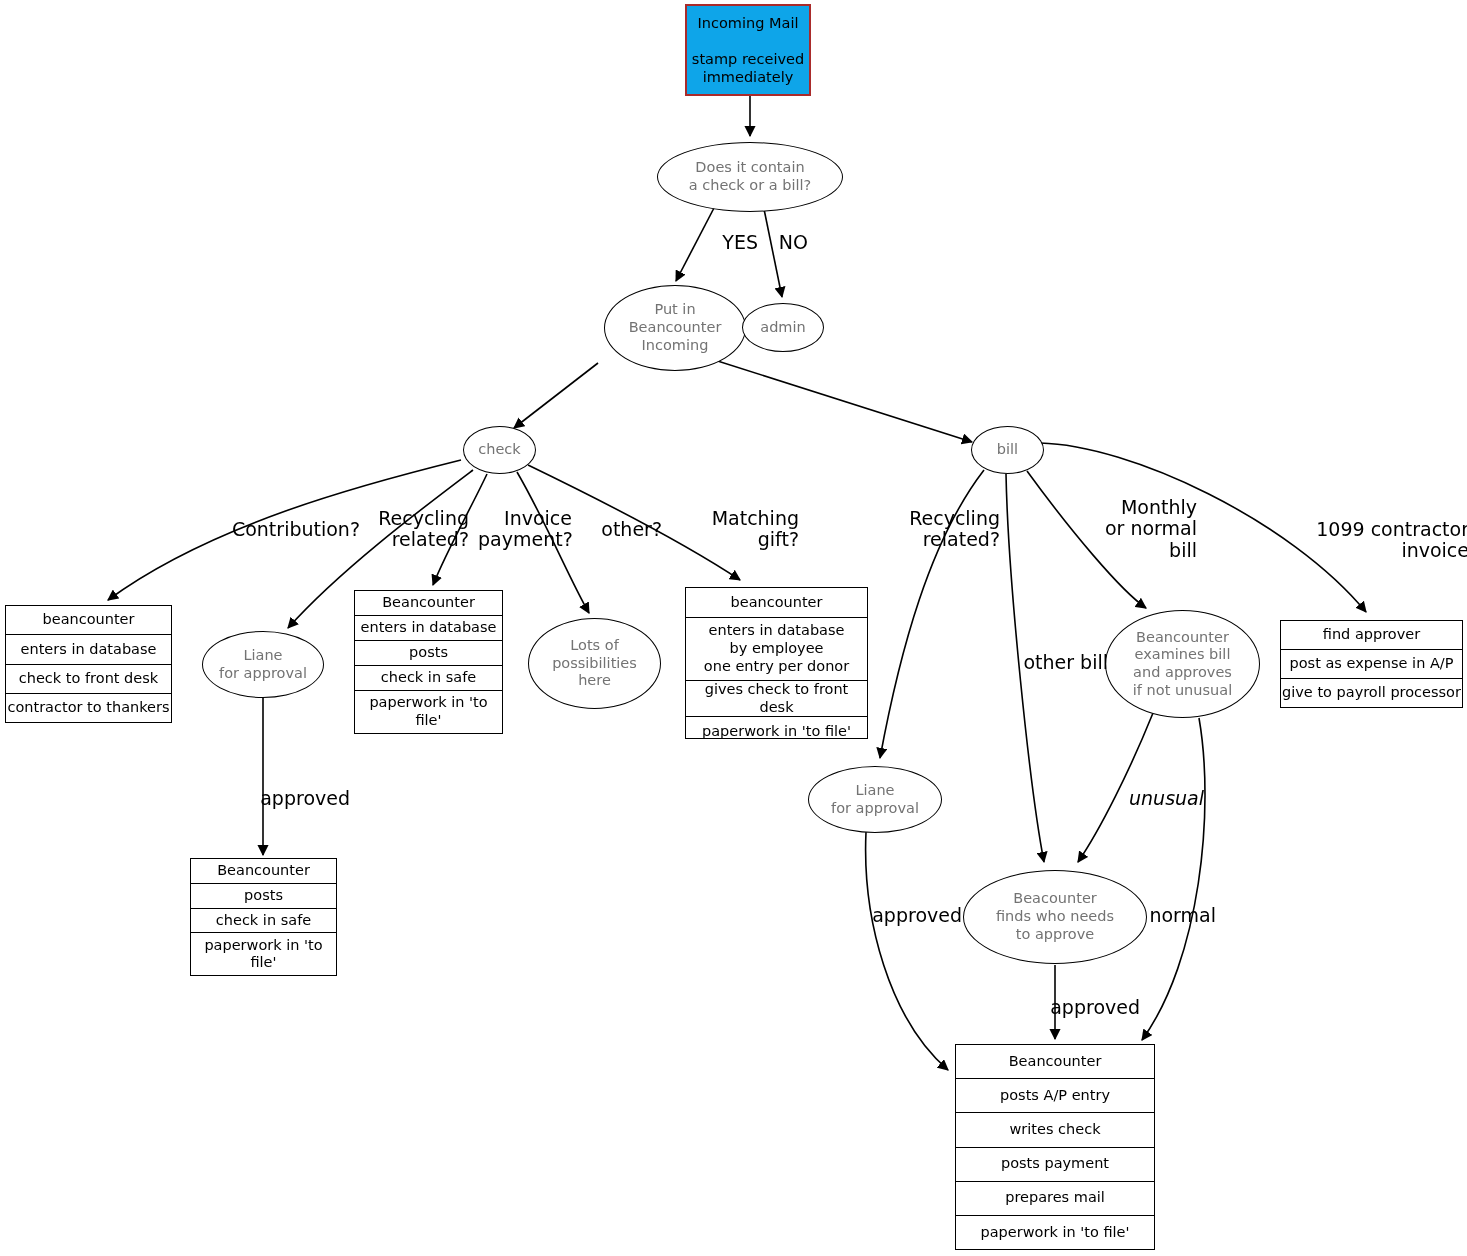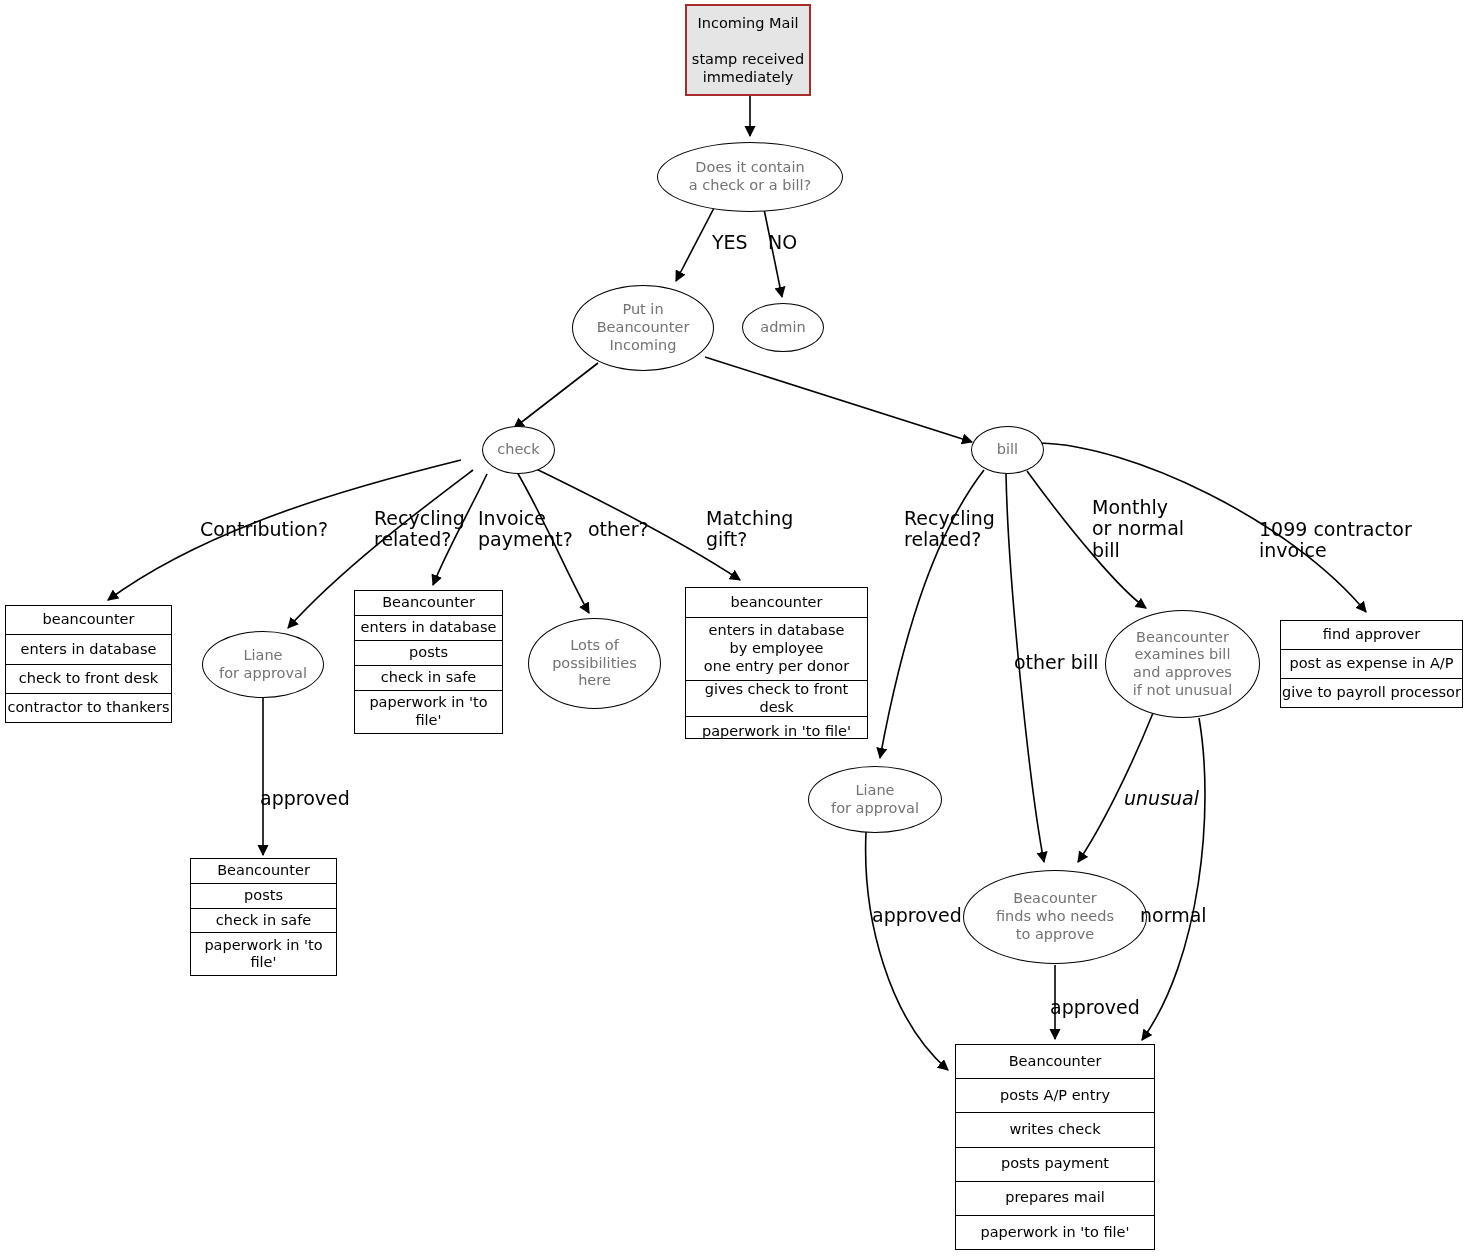--- a/index.html
+++ b/index.html
@@ -64,37 +64,37 @@
     white-space: pre-line;
     box-sizing: border-box;
     flex: 1 1 auto;
   }
   .record .row:last-child {
     border-bottom: none;
   }
   
   .startbox {
     border: 2.4px solid #aa2b2b;
-    background: #e5e5e5;
+    background: #0ea5e9;
     display: flex;
     align-items: center;
     justify-content: center;
     text-align: center;
     font-size: 14.5px;
     line-height: 1.25;
     color: #000000;
     white-space: pre-line;
   }
   
   .edge-label {
     position: absolute;
     font-size: 19px;
     color: #000000;
     line-height: 1.12;
-    text-align: left;
+    text-align: right;
     white-space: pre-line;
     font-family: "DejaVu Sans", "Liberation Sans", sans-serif;
   }
 </style>
 </head>
 <body>
 
 <div id="canvas">
 
   <svg id="edges" viewBox="0 0 1467 1256" xmlns="http://www.w3.org/2000/svg">
@@ -150,31 +150,31 @@
 
 stamp received
 immediately</span>
   </div>
 
   <div class="node ellipse" style="left:657px; top:142px; width:186px; height:70px;">
     <span class="lines">Does it contain
 a check or a bill?</span>
   </div>
 
-  <div class="node ellipse" style="left:572px; top:285px; width:142px; height:86px;">
+  <div class="node ellipse" style="left:604px; top:285px; width:142px; height:86px;">
     <span class="lines">Put in
 Beancounter
 Incoming</span>
   </div>
 
   <div class="node ellipse" style="left:742px; top:303px; width:82px; height:49px;">
     <span class="lines">admin</span>
   </div>
 
-  <div class="node ellipse" style="left:482px; top:426px; width:73px; height:48px;">
+  <div class="node ellipse" style="left:463px; top:426px; width:73px; height:48px;">
     <span class="lines">check</span>
   </div>
 
   <div class="node ellipse" style="left:971px; top:426px; width:73px; height:48px;">
     <span class="lines">bill</span>
   </div>
 
   <div class="node record" style="left:5px; top:605px; width:167px; height:118px;">
     <div class="row">beancounter</div>
     <div class="row">enters in database</div>

